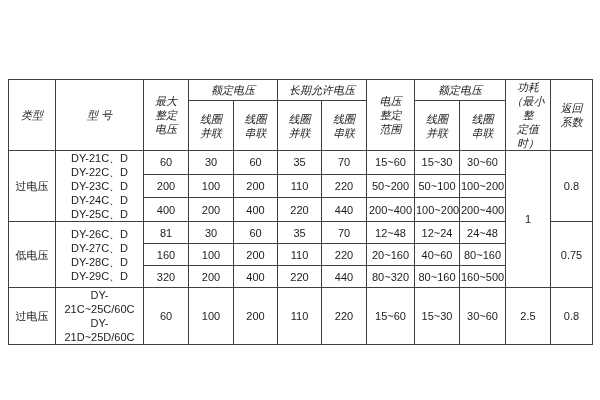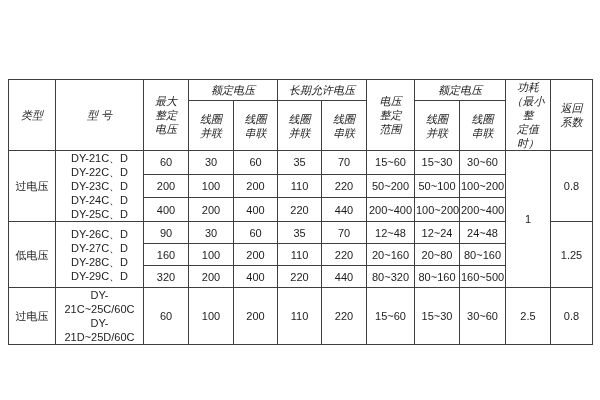--- a/index.html
+++ b/index.html
@@ -140,38 +140,38 @@
       <td>100~200</td>
       <td>200~400</td>
     </tr>
 
     <tr class="dr">
       <td rowspan="3">低电压</td>
       <td rowspan="3" class="model ml">DY-26C、D
 DY-27C、D
 DY-28C、D
 DY-29C、D</td>
-      <td>90</td>
+      <td>81</td>
       <td>30</td>
       <td>60</td>
       <td>35</td>
       <td>70</td>
       <td>12~48</td>
       <td>12~24</td>
       <td>24~48</td>
-      <td rowspan="3">1.25</td>
+      <td rowspan="3">0.75</td>
     </tr>
     <tr class="dr">
       <td>160</td>
       <td>100</td>
       <td>200</td>
       <td>110</td>
       <td>220</td>
       <td>20~160</td>
-      <td>20~80</td>
+      <td>40~60</td>
       <td>80~160</td>
     </tr>
     <tr class="dr">
       <td>320</td>
       <td>200</td>
       <td>400</td>
       <td>220</td>
       <td>440</td>
       <td>80~320</td>
       <td>80~160</td>

